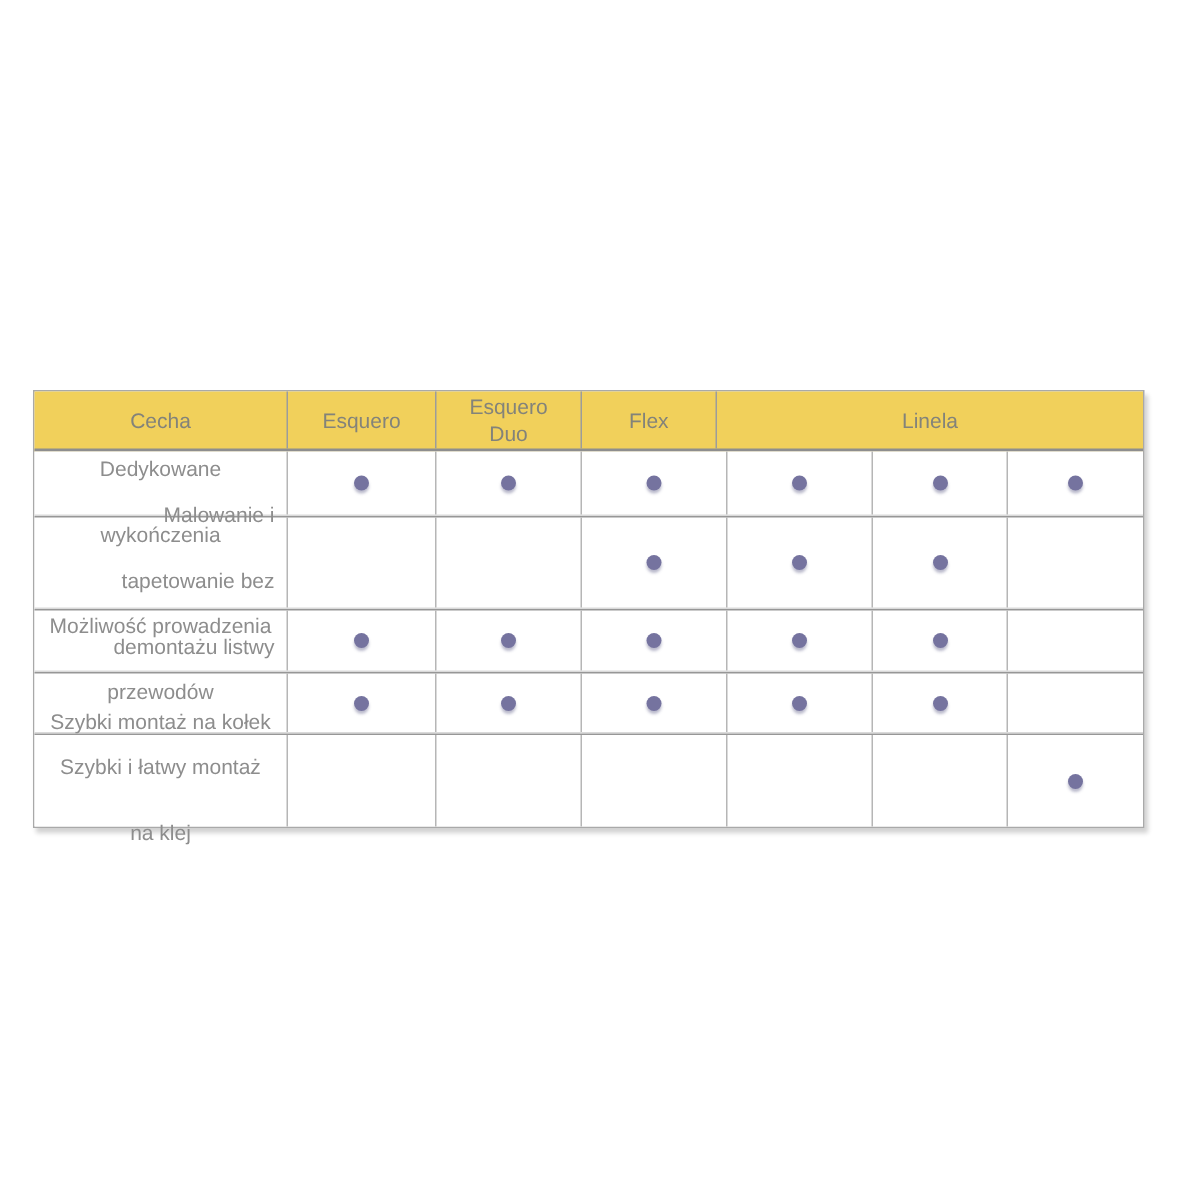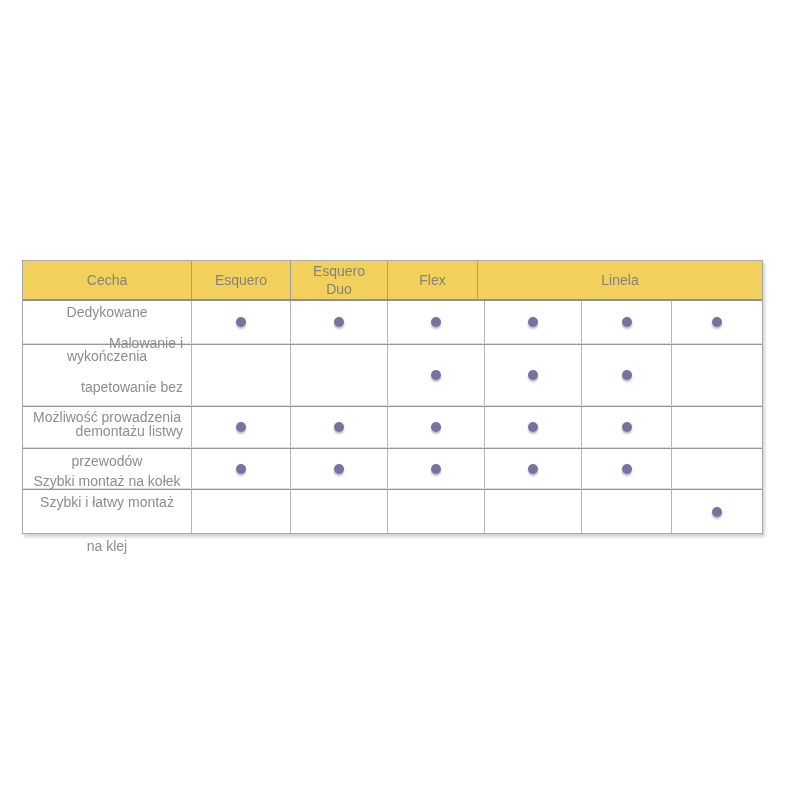--- a/index.html
+++ b/index.html
@@ -185,21 +185,21 @@
           <span class="dot"></span>
         </div>
         <div class="cell dot-cell" style="flex: 0 0 97px;">
           <span class="dot"></span>
         </div>
         <div class="cell dot-cell" style="flex: 0 0 90px;">
           <span class="dot"></span>
         </div>
         <div class="cell dot-cell" style="flex: 1 1 auto;"></div>
       </div>
-      <div class="row body-row" style="height: 44px;">
+      <div class="row body-row" style="height: 62px;">
         <div class="cell feature-cell" style="flex: 0 0 168px;">
           <div class="line">Szybki i łatwy montaż</div>
           <div class="line">na klej</div>
         </div>
         <div class="cell dot-cell" style="flex: 0 0 99px;"></div>
         <div class="cell dot-cell" style="flex: 0 0 97px;"></div>
         <div class="cell dot-cell" style="flex: 0 0 97px;"></div>
         <div class="cell dot-cell" style="flex: 0 0 97px;"></div>
         <div class="cell dot-cell" style="flex: 0 0 90px;"></div>
         <div class="cell dot-cell" style="flex: 1 1 auto;">

